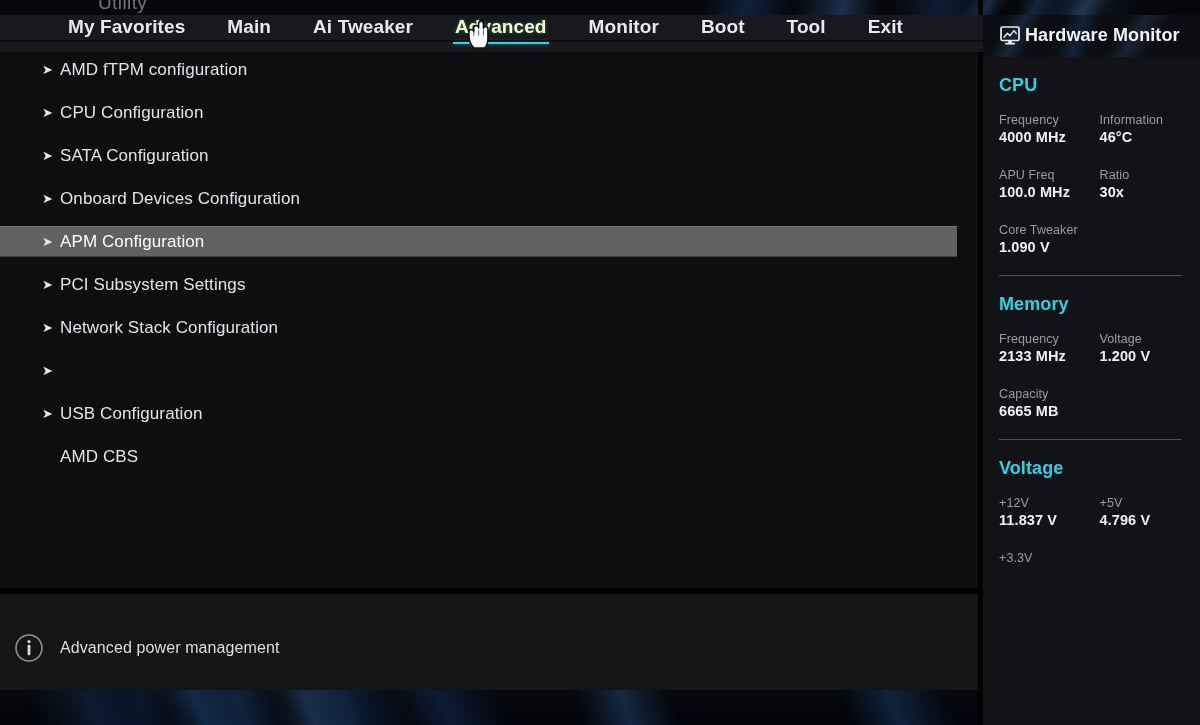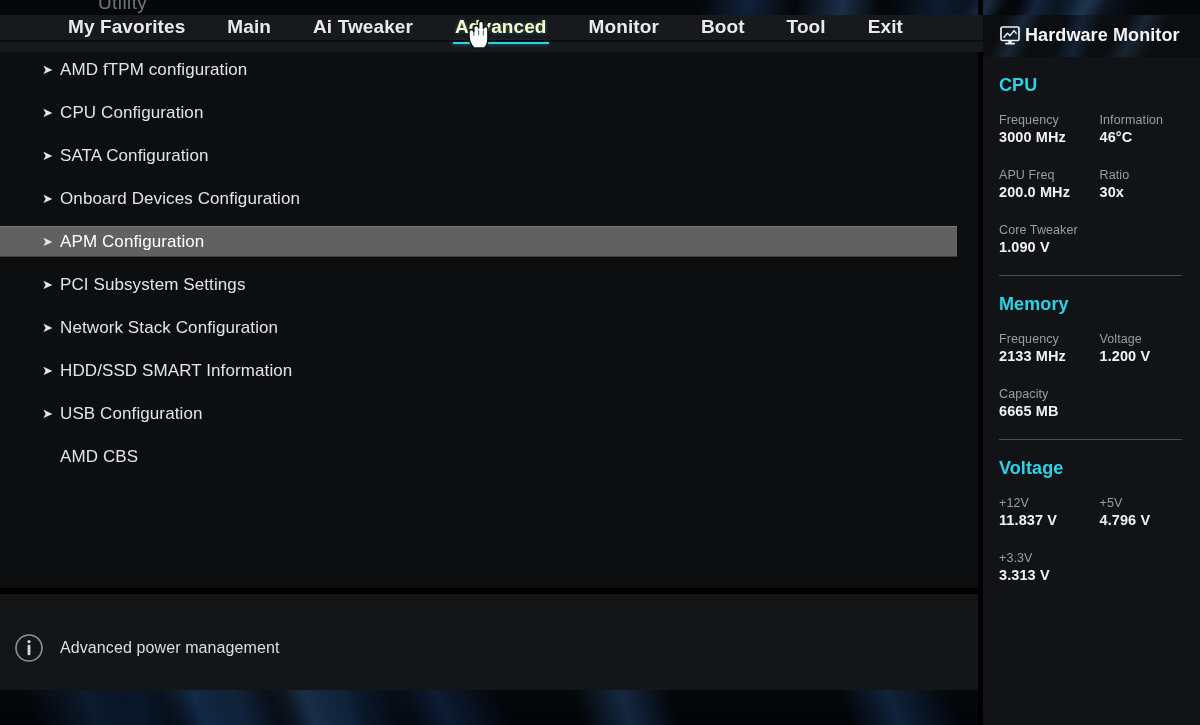--- a/index.html
+++ b/index.html
@@ -313,21 +313,20 @@
         <div class="menu-row">
           <span class="menu-arrow">➤</span>
           <span class="menu-label">PCI Subsystem Settings</span>
         </div>
         <div class="menu-row">
           <span class="menu-arrow">➤</span>
           <span class="menu-label">Network Stack Configuration</span>
         </div>
         <div class="menu-row">
           <span class="menu-arrow">➤</span>
-          <span class="menu-label">HDD/SSD SMART Information</span>
         </div>
         <div class="menu-row">
           <span class="menu-arrow">➤</span>
           <span class="menu-label">USB Configuration</span>
         </div>
         <div class="menu-row">
           <span class="menu-arrow blank"></span>
           <span class="menu-label">AMD CBS</span>
         </div>
       </div>
@@ -353,31 +352,31 @@
         <rect x="9.2" y="16.5" width="3.6" height="2.6" fill="#eceef0"></rect>
         <rect x="6" y="18.8" width="10" height="1.7" rx="0.8" fill="#eceef0"></rect>
       </svg>
       <span>Hardware Monitor</span>
     </div>
     <div id="hw-sections">
         <div class="hw-section-head" style="margin-top: 20px;">CPU</div>
         <div class="hw-grid" style="margin-top: 16px;">
           <div class="hw-cell">
             <div class="hw-key">Frequency</div>
-            <div class="hw-val">3000 MHz</div>
+            <div class="hw-val">4000 MHz</div>
           </div>
           <div class="hw-cell">
             <div class="hw-key">Information</div>
             <div class="hw-val">46°C</div>
           </div>
         </div>
         <div class="hw-grid" style="margin-top: 20px;">
           <div class="hw-cell">
             <div class="hw-key">APU Freq</div>
-            <div class="hw-val">200.0 MHz</div>
+            <div class="hw-val">100.0 MHz</div>
           </div>
           <div class="hw-cell">
             <div class="hw-key">Ratio</div>
             <div class="hw-val">30x</div>
           </div>
         </div>
         <div class="hw-grid" style="margin-top: 20px;">
           <div class="hw-cell full">
             <div class="hw-key">Core Tweaker</div>
             <div class="hw-val">1.090 V</div>
@@ -409,19 +408,18 @@
             <div class="hw-val">11.837 V</div>
           </div>
           <div class="hw-cell">
             <div class="hw-key">+5V</div>
             <div class="hw-val">4.796 V</div>
           </div>
         </div>
         <div class="hw-grid" style="margin-top: 20px;">
           <div class="hw-cell full">
             <div class="hw-key">+3.3V</div>
-            <div class="hw-val">3.313 V</div>
           </div>
         </div>
       </div>
   </div>
 
 </div>
 
 </body></html>

